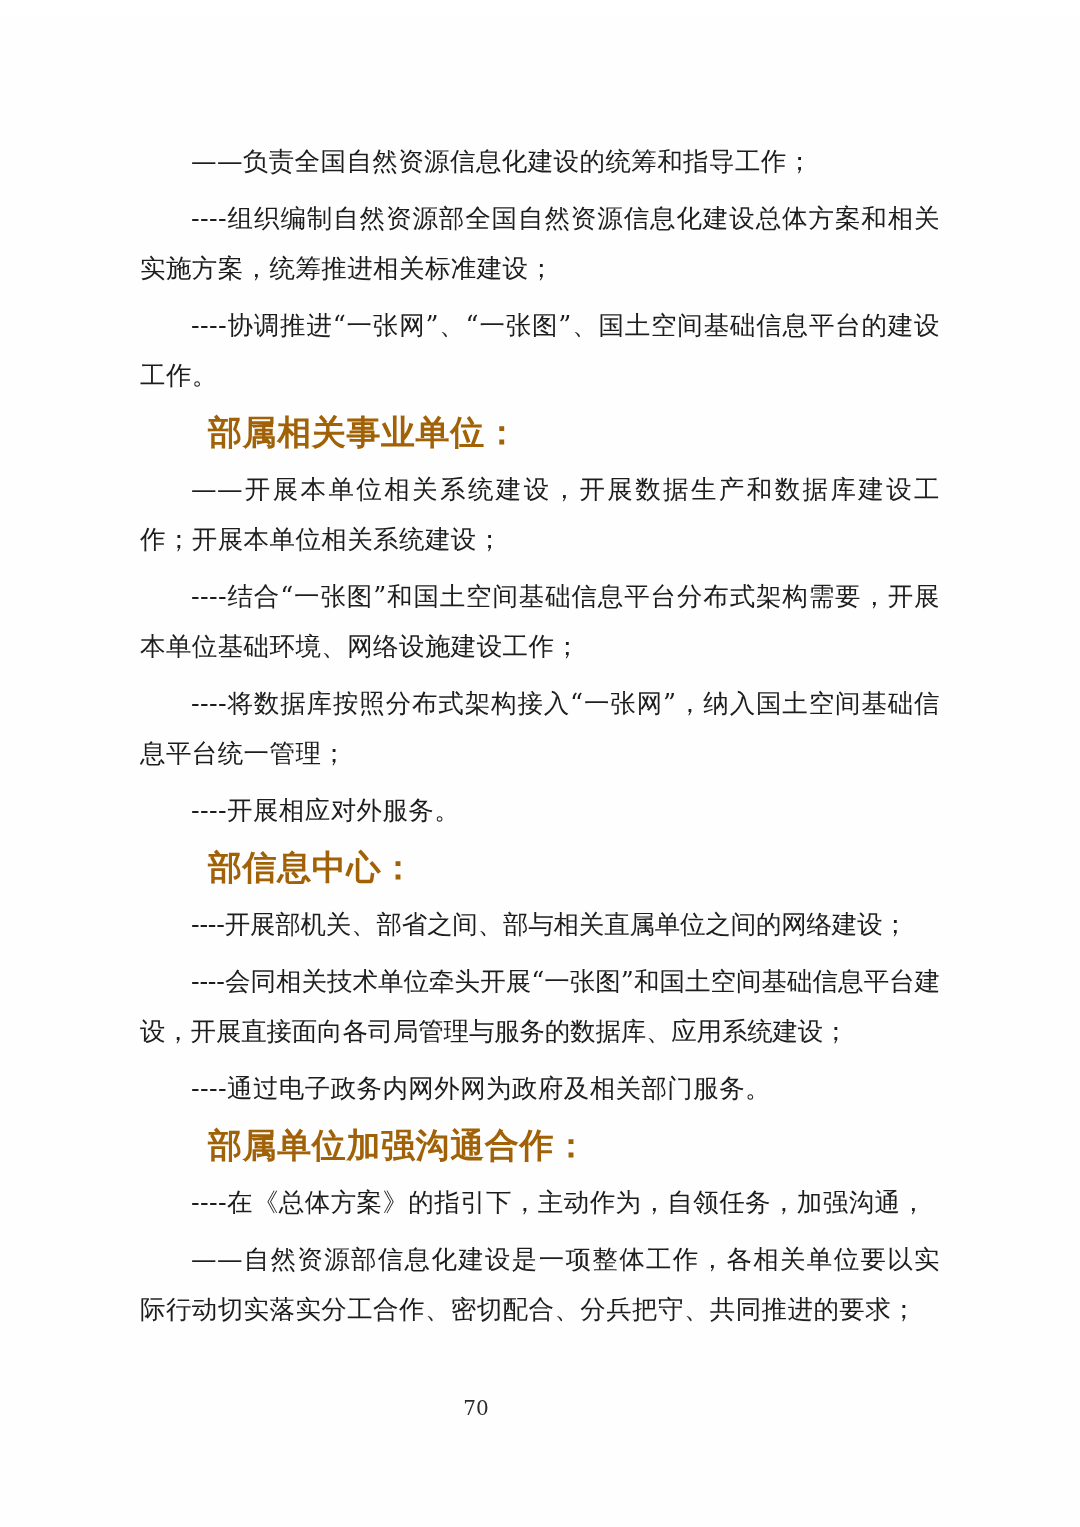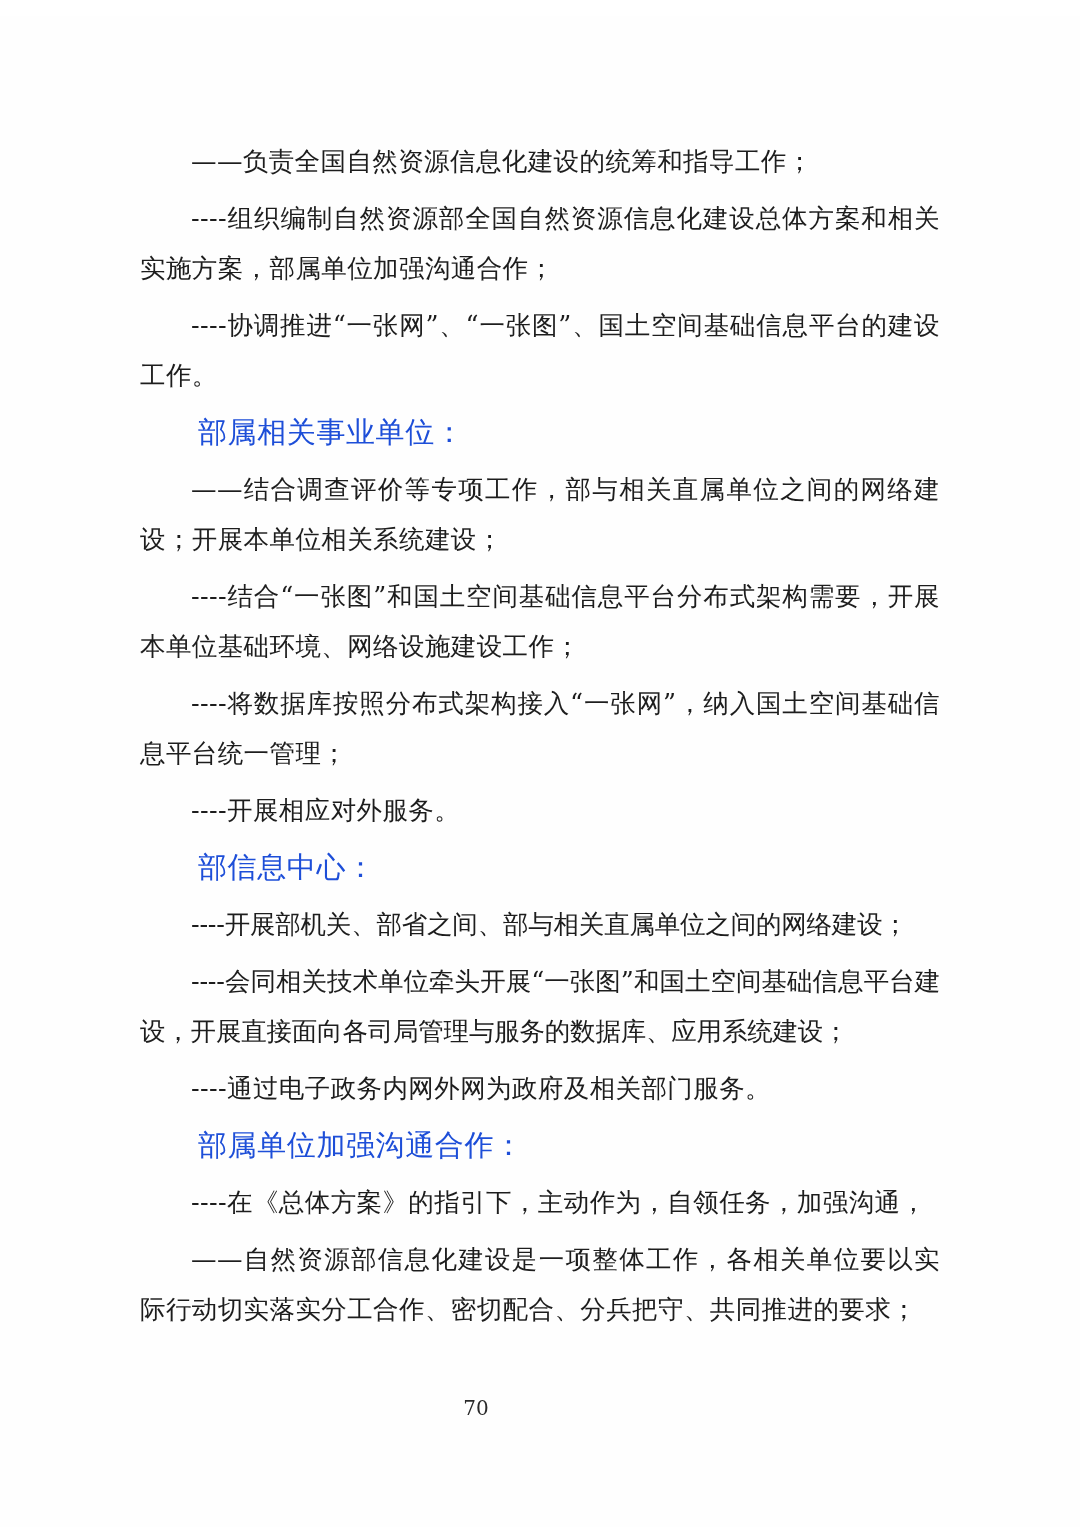--- a/index.html
+++ b/index.html
@@ -36,51 +36,51 @@
     text-justify: inter-ideograph;
     text-indent: 2em;
     letter-spacing: 0.4px;
     color: #1d1d1d;
   }
   p.para.tight {
     letter-spacing: -0.2px;
   }
   h3.heading {
     margin: 6px 0 7px 0;
-    font-size: 29px;
+    font-size: 34px;
     line-height: 50px;
-    font-weight: normal;
+    font-weight: bold;
     text-indent: 2em;
     letter-spacing: 0.6px;
-    color: #1d4ed8;
+    color: #a16207;
   }
   .pagenum {
     position: absolute;
     left: 0;
     top: 1380px;
     width: 952px;
     text-align: center;
     font-size: 20px;
     color: #2a2a2a;
     font-family: "DejaVu Serif", "Liberation Serif", serif;
   }
 </style>
 </head>
 <body>
 
 <div class="page">
   <div class="content">
 
     <p class="para">——负责全国自然资源信息化建设的统筹和指导工作；</p>
-    <p class="para">----组织编制自然资源部全国自然资源信息化建设总体方案和相关实施方案，部属单位加强沟通合作；</p>
+    <p class="para">----组织编制自然资源部全国自然资源信息化建设总体方案和相关实施方案，统筹推进相关标准建设；</p>
     <p class="para">----协调推进“一张网”、“一张图”、国土空间基础信息平台的建设工作。</p>
 
     <h3 class="heading">部属相关事业单位：</h3>
 
-    <p class="para">——结合调查评价等专项工作，部与相关直属单位之间的网络建设；开展本单位相关系统建设；</p>
+    <p class="para">——开展本单位相关系统建设，开展数据生产和数据库建设工作；开展本单位相关系统建设；</p>
     <p class="para">----结合“一张图”和国土空间基础信息平台分布式架构需要，开展本单位基础环境、网络设施建设工作；</p>
     <p class="para">----将数据库按照分布式架构接入“一张网”，纳入国土空间基础信息平台统一管理；</p>
     <p class="para">----开展相应对外服务。</p>
 
     <h3 class="heading">部信息中心：</h3>
 
     <p class="para tight">----开展部机关、部省之间、部与相关直属单位之间的网络建设；</p>
     <p class="para tight">----会同相关技术单位牵头开展“一张图”和国土空间基础信息平台建设，开展直接面向各司局管理与服务的数据库、应用系统建设；</p>
     <p class="para">----通过电子政务内网外网为政府及相关部门服务。</p>
 

